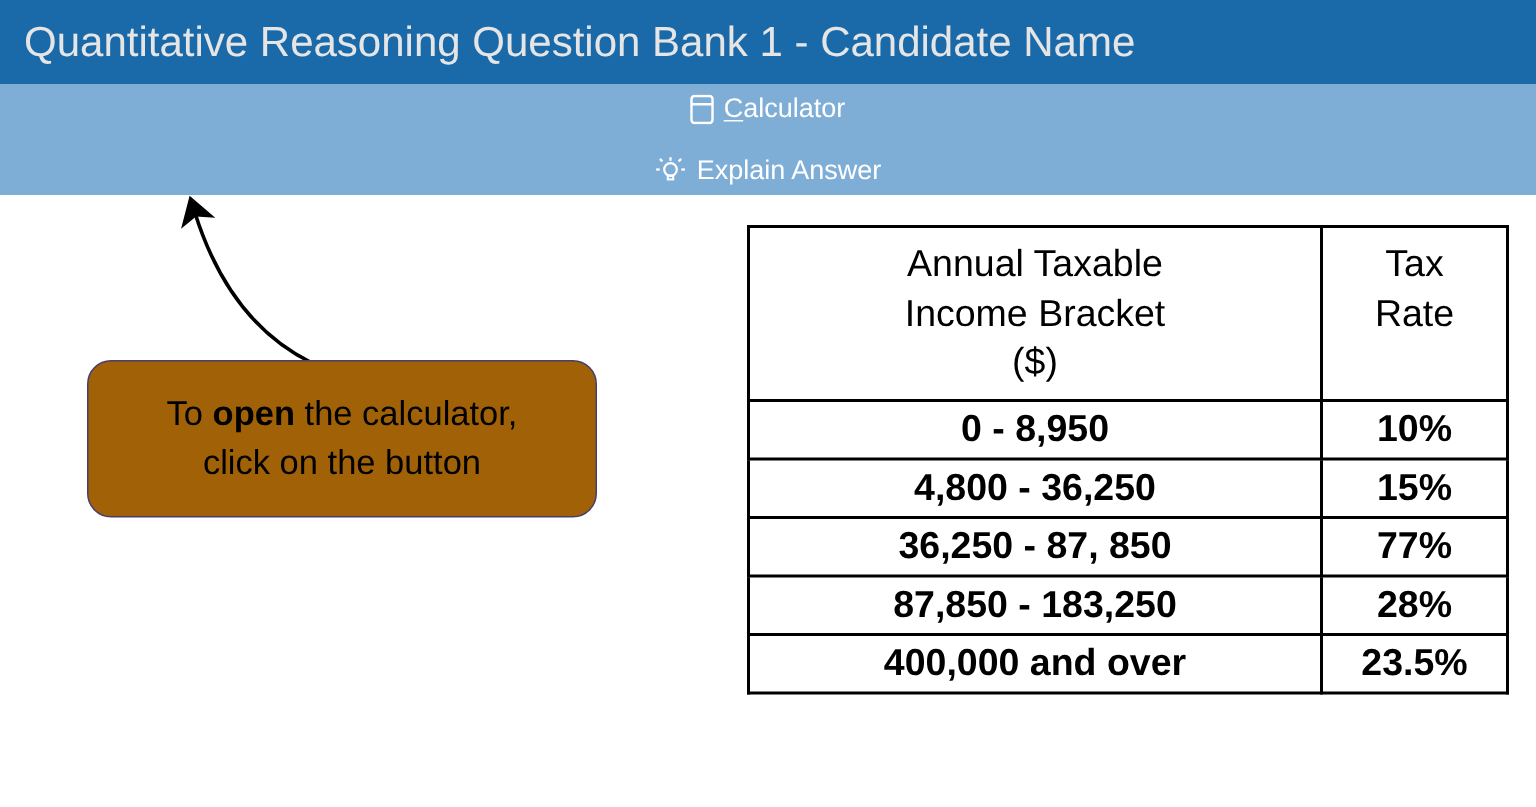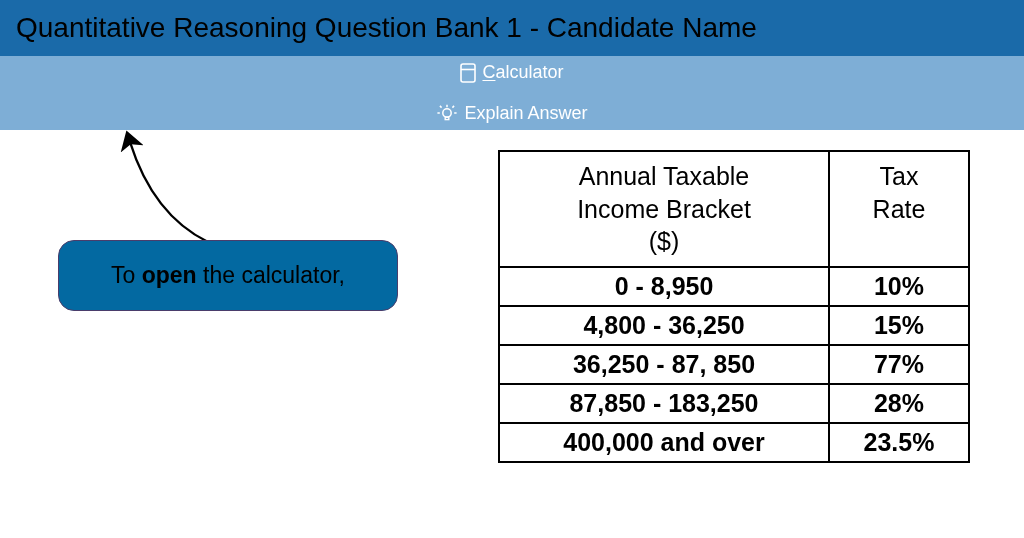--- a/index.html
+++ b/index.html
@@ -10,21 +10,21 @@
     body {
       font-family: Arial, Helvetica, sans-serif;
       width: 1024px;
       height: 538px;
       background: #ffffff;
       overflow: hidden;
       position: relative;
     }
     .header-bar {
       background: #1a6aa9;
-      color: #000000;
+      color: #e5e5e5;
       padding: 12px 16px;
       font-size: 28px;
       font-weight: 400;
     }
     .toolbar {
       background: #7eaed6;
       color: #ffffff;
       padding: 6px 16px;
       display: flex;
       align-items: center;
@@ -50,21 +50,21 @@
     }
     .content {
       position: relative;
       width: 100%;
       height: calc(100% - 98px);
     }
     .callout {
       position: absolute;
       top: 110px;
       left: 58px;
-      background: #0369a1;
+      background: #a16207;
       border: 1.5px solid #4a3d6b;
       border-radius: 16px;
       padding: 18px 40px;
       font-size: 23px;
       color: #000;
       text-align: center;
       line-height: 1.45;
       width: 340px;
     }
     .arrow-svg {
@@ -89,24 +89,24 @@
       text-align: center;
       font-weight: 700;
     }
     .tax-table th {
       font-weight: 400;
       padding: 8px 20px;
       vertical-align: top;
       line-height: 1.3;
     }
     .tax-table .col-bracket {
-      width: 330px;
+      width: 382px;
     }
     .tax-table .col-rate {
-      width: 140px;
+      width: 124px;
     }
   </style>
 </head>
 <body>
 
 <div class="header-bar">
   <span>Quantitative Reasoning Question Bank 1 - Candidate Name</span>
 </div>
 
 <div class="toolbar">
@@ -143,20 +143,21 @@
         <polygon points="0 0, 8 5, 0 10, 2 5" fill="#000"></polygon>
       </marker>
     </defs>
     <path d="M 110 112 Q 55 85 32 12" stroke="#000" stroke-width="2.4" fill="none" marker-end="url(#arrowhead)"></path>
   </svg>
 
   <div class="callout">
     <div>
       <span>To </span><b>open</b><span> the calculator,</span>
     </div>
+    <div>click on the button</div>
   </div>
 
   <table class="tax-table">
     <thead>
       <tr>
         <th class="col-bracket">
           <div>Annual Taxable</div>
           <div>Income Bracket</div>
           <div>($)</div>
         </th>

